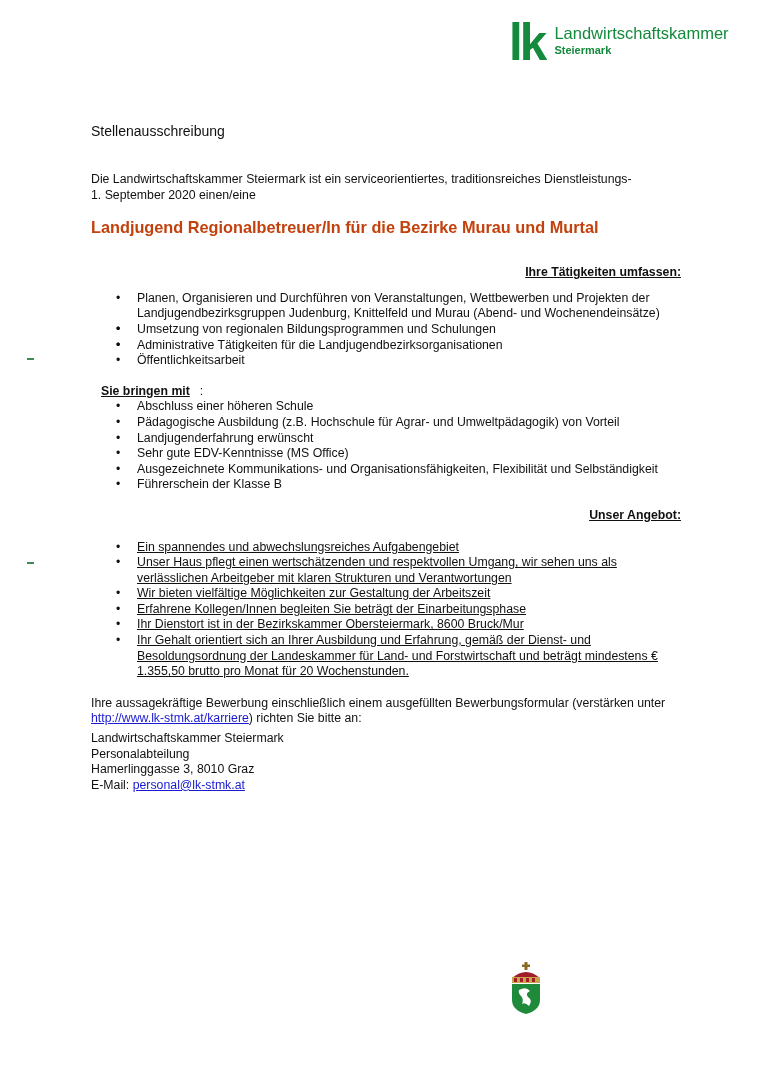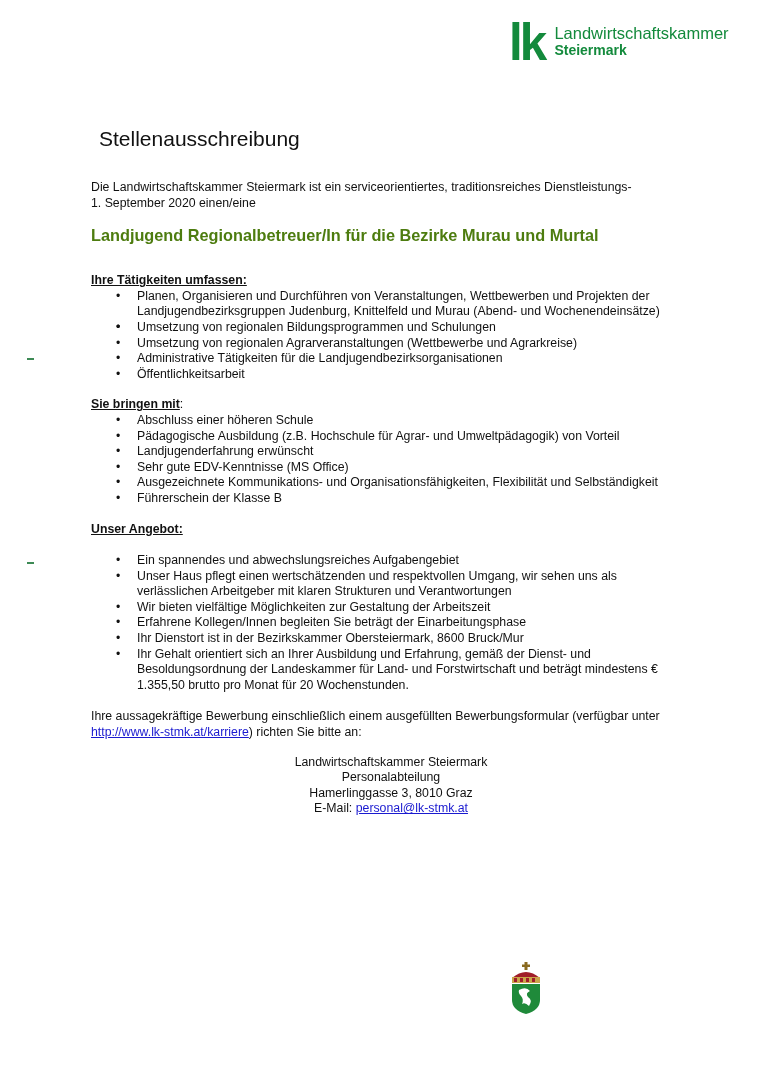--- a/index.html
+++ b/index.html
@@ -4,39 +4,39 @@
 <style>
   html, body { margin: 0; padding: 0; background: #ffffff; }
   body { width: 763px; height: 1080px; position: relative; overflow: hidden;
          font-family: "Liberation Sans", sans-serif; color: #111; }
   .logo { position: absolute; left: 509px; top: 20px; display: flex; align-items: center; }
   .logo-mark { font-family: "Liberation Sans", sans-serif; font-weight: bold; font-size: 52px;
                color: #138a3c; letter-spacing: -3px; line-height: 44px; height: 44px;
                transform: scaleX(0.95); transform-origin: left; }
   .logo-text { margin-left: 8px; color: #138a3c; line-height: 17px; margin-top: 0; }
   .logo-line1 { font-size: 16.5px; }
-  .logo-line2 { font-size: 14px; font-weight: bold; }
+  .logo-line2 { font-size: 11px; font-weight: bold; }
 
   .margin-mark { position: absolute; left: 27px; width: 7px; height: 1.5px; background: #3d8a55; }
 
   .content { position: absolute; left: 91px; top: 117px; width: 600px; font-size: 12.3px; line-height: 15.6px; }
-  h1 { font-weight: normal; font-size: 21px; margin: 8px; line-height: 28px; }
+  h1 { font-weight: normal; font-size: 14px; margin: 0; line-height: 28px; }
   .intro { margin-top: 27px; }
-  h2 { color: #4d7c0f; font-size: 16.3px; font-weight: bold; margin: 13px 0 0 0; line-height: 22px; }
-  .sec-head { font-weight: bold; text-decoration: underline; margin: 0; }
+  h2 { color: #c2410c; font-size: 16.3px; font-weight: bold; margin: 13px 0 0 0; line-height: 22px; }
+  .sec-head { font-weight: bold; text-decoration: underline; margin: 10px; text-align: right; }
   ul { list-style: none; margin: 0; padding: 0; }
   li { position: relative; padding-left: 46px; }
   li .bullet { position: absolute; left: 25px; top: 0; }
   .s1 { margin-top: 27px; }
   .s2 { margin-top: 15px; }
-  .s3 { margin-top: 15px; }
+  .s3 { margin-top: 15px; text-decoration: underline; }
   .s3-list { margin-top: 16px; }
   .apply { margin-top: 16px; }
   a { color: #1a1ad0; text-decoration: underline; }
-  .address { margin-top: 14px; text-align: center; }
+  .address { margin-top: 4px; }
 
   .crest { position: absolute; left: 508px; top: 962px; width: 36px; height: 52px; }
 </style>
 </head>
 <body>
 
 <div class="logo">
   <div class="logo-mark">lk</div>
   <div class="logo-text">
     <div class="logo-line1">Landwirtschaftskammer</div>
@@ -56,21 +56,21 @@
   </div>
 
   <h2>Landjugend Regionalbetreuer/In für die Bezirke Murau und Murtal</h2>
 
   <div class="s1">
     <p class="sec-head">Ihre Tätigkeiten umfassen:</p>
     <ul>
         <li><span class="bullet">•</span><span>Planen, Organisieren und Durchführen von Veranstaltungen, Wettbewerben und Projekten der Landjugendbezirksgruppen Judenburg, Knittelfeld und Murau (Abend- und Wochenendeinsätze)</span></li>
         <li><span class="bullet">•</span></li>
         <li><span class="bullet">•</span><span>Umsetzung von regionalen Bildungsprogrammen und Schulungen</span></li>
-        <li><span class="bullet">•</span><span>Umsetzung von regionalen Agrarveranstaltungen (Wettbewerbe und Agrarkreise)</span></li>
+        <li><span class="bullet">•</span></li>
         <li><span class="bullet">•</span><span>Administrative Tätigkeiten für die Landjugendbezirksorganisationen</span></li>
         <li><span class="bullet">•</span><span>Öffentlichkeitsarbeit</span></li>
       </ul>
   </div>
 
   <div class="s2">
     <p style="margin:0"><span class="sec-head">Sie bringen mit</span><span>:</span></p>
     <ul>
         <li><span class="bullet">•</span><span>Abschluss einer höheren Schule</span></li>
         <li><span class="bullet">•</span><span>Pädagogische Ausbildung (z.B. Hochschule für Agrar- und Umweltpädagogik) von Vorteil</span></li>
@@ -87,21 +87,21 @@
         <li><span class="bullet">•</span><span>Ein spannendes und abwechslungsreiches Aufgabengebiet</span></li>
         <li><span class="bullet">•</span><span>Unser Haus pflegt einen wertschätzenden und respektvollen Umgang, wir sehen uns als verlässlichen Arbeitgeber mit klaren Strukturen und Verantwortungen</span></li>
         <li><span class="bullet">•</span><span>Wir bieten vielfältige Möglichkeiten zur Gestaltung der Arbeitszeit</span></li>
         <li><span class="bullet">•</span><span>Erfahrene Kollegen/Innen begleiten Sie beträgt der Einarbeitungsphase</span></li>
         <li><span class="bullet">•</span><span>Ihr Dienstort ist in der Bezirkskammer Obersteiermark, 8600 Bruck/Mur</span></li>
         <li><span class="bullet">•</span><span>Ihr Gehalt orientiert sich an Ihrer Ausbildung und Erfahrung, gemäß der Dienst- und Besoldungsordnung der Landeskammer für Land- und Forstwirtschaft und beträgt mindestens € 1.355,50 brutto pro Monat für 20 Wochenstunden.</span></li>
       </ul>
   </div>
 
   <div class="apply">
-    <span>Ihre aussagekräftige Bewerbung einschließlich einem ausgefüllten Bewerbungsformular (verfügbar unter </span><a href="#">http://www.lk-stmk.at/karriere</a><span>) richten Sie bitte an:</span>
+    <span>Ihre aussagekräftige Bewerbung einschließlich einem ausgefüllten Bewerbungsformular (verstärken unter </span><a href="#">http://www.lk-stmk.at/karriere</a><span>) richten Sie bitte an:</span>
   </div>
 
   <div class="address">
     <div>Landwirtschaftskammer Steiermark</div>
     <div>Personalabteilung</div>
     <div>Hamerlinggasse 3, 8010 Graz</div>
     <div><span>E-Mail: </span><a href="#">personal@lk-stmk.at</a></div>
   </div>
 </div>
 

